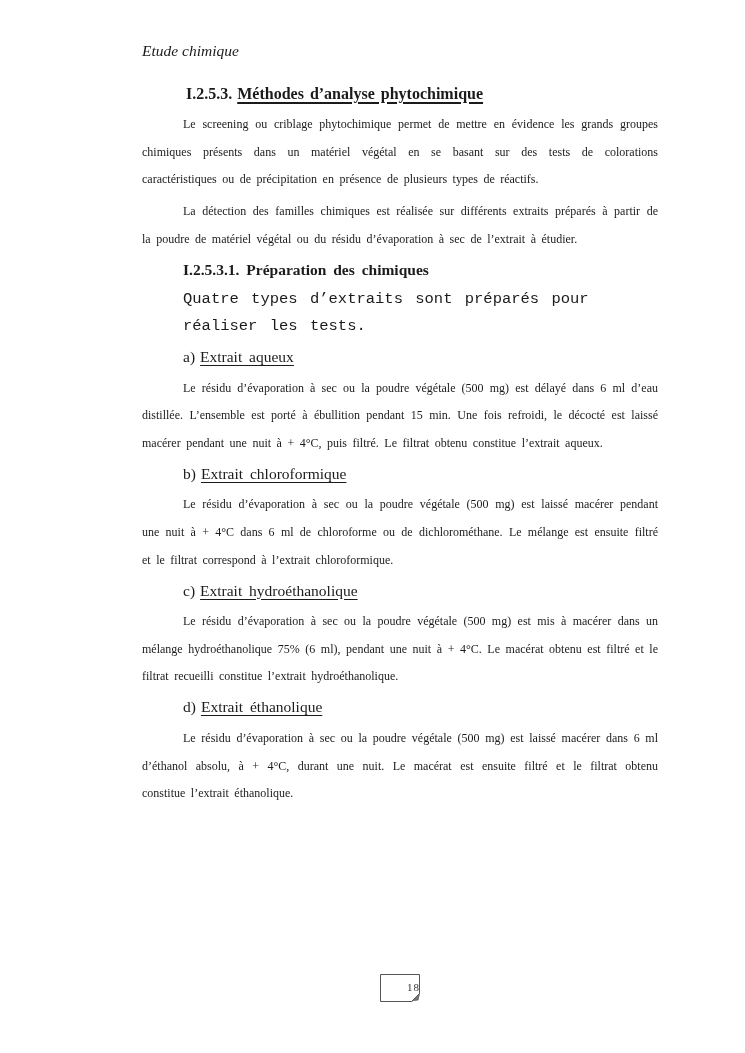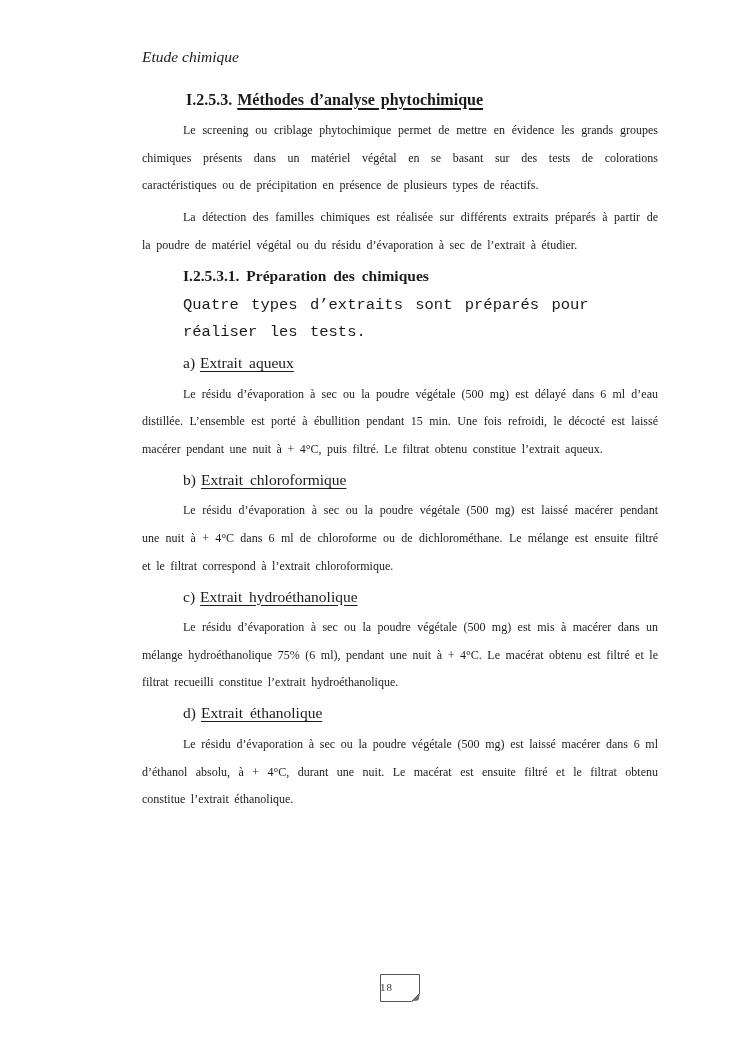--- a/index.html
+++ b/index.html
@@ -9,21 +9,21 @@
     width: 745px;
     height: 1053px;
     background: #ffffff;
     font-family: "Liberation Serif", "DejaVu Serif", serif;
     color: #1b1b1b;
     overflow: hidden;
   }
   .content {
     position: absolute;
     left: 142px;
-    top: 43px;
+    top: 37px;
     width: 516px;
   }
   .doc-header {
     font-style: italic;
     font-size: 15.5px;
     line-height: 27.6px;
   }
   .section-title {
     margin-top: 15px;
     margin-left: 44px;
@@ -76,21 +76,21 @@
     left: 380px;
     top: 974px;
     width: 40px;
     height: 28px;
   }
   .page-number svg { position: absolute; left: 0; top: 0; }
   .page-number .num {
     position: absolute;
     left: 0; top: 1px;
     width: 100%;
-    text-align: left;
+    text-align: right;
     font-size: 11px;
     line-height: 24px;
     letter-spacing: 1px;
     color: #333;
   }
 </style>
 </head>
 <body>
 
 <div class="page">

